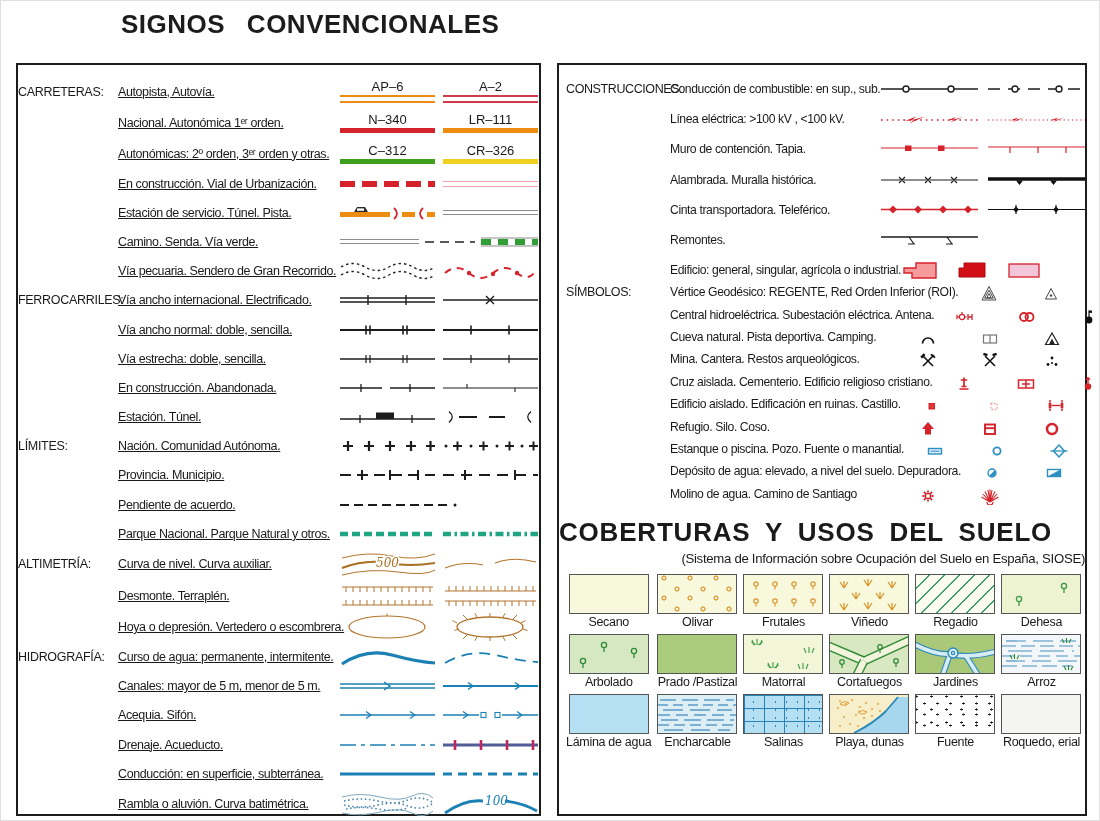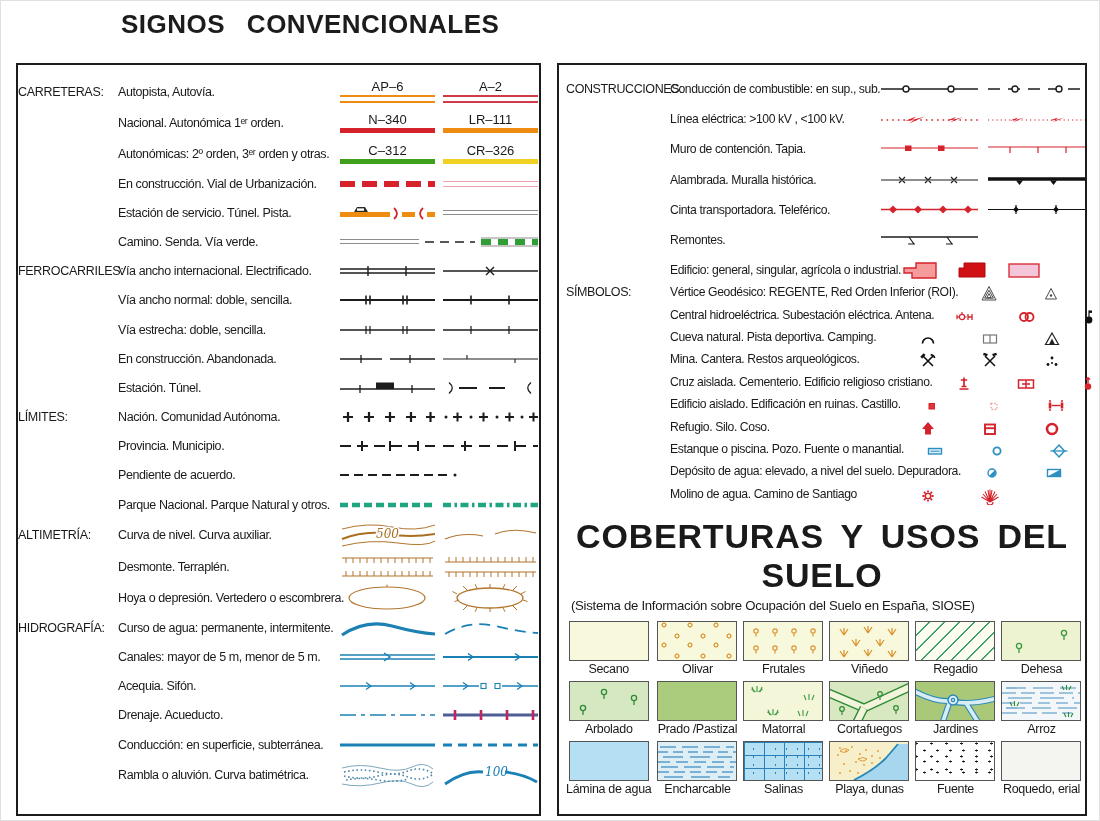--- a/index.html
+++ b/index.html
@@ -5,35 +5,35 @@
   html,body{margin:0;padding:0;background:#fff;}
   body{width:1100px;height:821px;position:relative;font-family:"Liberation Sans",sans-serif;color:#1a1a1a;overflow:hidden;border:1px solid #e0e0e0;box-sizing:border-box;}
   .title{position:absolute;left:120px;top:8px;font-size:26px;font-weight:700;letter-spacing:.5px;word-spacing:14px;color:#1c1c1c;}
   .panel{position:absolute;top:62px;border:2px solid #1c1c1c;box-sizing:border-box;background:#fff;}
   #leftPanel{left:15px;width:525px;height:753px;padding-top:11px;}
   #rightPanel{left:556px;width:530px;height:753px;padding-top:9px;}
   .lrow{display:flex;align-items:center;height:29.2px;}
   .rrow{display:flex;align-items:center;height:30.2px;}
   .srow{display:flex;align-items:flex-start;height:22.4px;}
   .sec{width:100px;padding-left:0;font-size:12.5px;letter-spacing:-.3px;white-space:nowrap;flex:none;}
-  .desc{width:222px;font-size:12.5px;letter-spacing:-.4px;white-space:nowrap;flex:none;}
+  .desc{width:222px;font-size:12.5px;letter-spacing:-.4px;white-space:nowrap;flex:none;text-decoration:underline;}
   .rsec{width:104px;padding-left:7px;font-size:12.5px;letter-spacing:-.4px;white-space:nowrap;flex:none;}
   .rdesc{flex:1;font-size:12.2px;letter-spacing:-.4px;white-space:nowrap;}
   .sym{width:198px;flex:none;display:flex;align-items:center;gap:8px;}
   .rsym{width:204px;flex:none;display:flex;align-items:center;gap:10px;}
   .icons{width:188px;flex:none;display:flex;}
   .icell{width:62px;display:flex;justify-content:center;align-items:center;}
   .refcol{width:95px;display:flex;flex-direction:column;align-items:center;}
   .ref{font-size:13px;letter-spacing:0;line-height:13px;margin-bottom:2px;}
   .b2{width:95px;height:8px;box-sizing:border-box;}
   .bs{width:95px;height:5px;}
   .dblgray{width:95px;height:5px;border-top:1.3px solid #8c8c8c;border-bottom:1.3px solid #8c8c8c;box-sizing:border-box;}
   .dblpink{width:95px;height:6px;border-top:1.4px solid #f2a0ac;border-bottom:1.4px solid #f2a0ac;box-sizing:border-box;}
-  .cob-title{text-align:center;font-size:34px;font-weight:700;letter-spacing:.8px;word-spacing:7px;margin-top:8px;}
-  .cob-sub{text-align:left;font-size:13.2px;letter-spacing:-.3px;margin-top:3px;margin-left:12px;}
+  .cob-title{text-align:left;font-size:26px;font-weight:700;letter-spacing:.8px;word-spacing:7px;margin-top:8px;}
+  .cob-sub{text-align:right;font-size:13.2px;letter-spacing:-.3px;margin-top:3px;margin-left:12px;}
   .lu-grid{display:grid;grid-template-columns:repeat(6,1fr);padding:8px 7px 0 7px;row-gap:5px;column-gap:6px;}
   .lu{display:flex;flex-direction:column;align-items:center;}
   .sw{width:80px;height:40px;border:1px solid #555;box-sizing:border-box;position:relative;overflow:hidden;background:#f8f8dc;}
   .lu-label{font-size:12.5px;letter-spacing:-.3px;margin-top:1px;white-space:nowrap;}
   .sw.secano{background:#f8f8dc;}
   .sw.olivar{background-color:#f8f8dc;background-image:radial-gradient(circle,rgba(0,0,0,0) 0 1.5px,#dc9632 1.6px 2.5px,rgba(0,0,0,0) 2.6px),radial-gradient(circle,rgba(0,0,0,0) 0 1.5px,#dc9632 1.6px 2.5px,rgba(0,0,0,0) 2.6px);background-size:26px 20px,26px 20px;background-position:6px 4px,19px 13px;}
   .sw.regadio{background-color:#fcfcf0;background-image:repeating-linear-gradient(135deg,rgba(0,0,0,0) 0 9px,#3aa06a 9px 10.6px);}
   .sw.dehesa{background:#edf2d0;}
   .sw.arbolado{background:#d6e8c2;}
   .sw.prado{background:#abcb7d;}
@@ -138,20 +138,36 @@
           <line x1="0" y1="3" x2="50" y2="3" stroke="#222" stroke-width="1.5" stroke-dasharray="9 6"></line>
         </svg>
       <svg width="58" height="10">
           <line x1="0" y1="1" x2="58" y2="1" stroke="#8c8c8c" stroke-width="1.2"></line>
           <line x1="0" y1="9" x2="58" y2="9" stroke="#8c8c8c" stroke-width="1.2"></line>
           <line x1="0" y1="5" x2="58" y2="5" stroke="#2f9e35" stroke-width="6" stroke-dasharray="10 7"></line>
         </svg>
     </div>
   </div>
 
+  <div class="lrow">
+    <span class="sec"></span>
+    <span class="desc">Vía pecuaria. Sendero de Gran Recorrido.</span>
+    <div class="sym">
+      <svg width="95" height="20">
+        <path d="M1 6 q12 -7 24 0 t24 0 t24 0 t22 0" stroke="#222" stroke-width="1.4" fill="none" stroke-dasharray="2.5 3"></path>
+        <path d="M1 14 q12 -7 24 0 t24 0 t24 0 t22 0" stroke="#222" stroke-width="1.4" fill="none" stroke-dasharray="2.5 3"></path>
+      </svg>
+      <svg width="95" height="20">
+        <path d="M2 12 q12 -10 24 0 t24 0 t24 0 t20 -4" stroke="#d6222b" stroke-width="2" fill="none" stroke-dasharray="7 6"></path>
+        <circle cx="26" cy="12" r="2.2" fill="#d6222b"></circle>
+          <circle cx="50" cy="13" r="2.2" fill="#d6222b"></circle>
+          <circle cx="74" cy="12" r="2.2" fill="#d6222b"></circle>
+      </svg>
+    </div>
+  </div>
 
   <div class="lrow">
     <span class="sec">FERROCARRILES:</span>
     <span class="desc">Vía ancho internacional. Electrificado.</span>
     <div class="sym">
       <svg width="95" height="12">
           <line x1="0" y1="4" x2="95" y2="4" stroke="#1c1c1c" stroke-width="1.4"></line>
           <line x1="0" y1="8" x2="95" y2="8" stroke="#1c1c1c" stroke-width="1.4"></line>
           <line x1="28" y1="1" x2="28" y2="11" stroke="#1c1c1c" stroke-width="1.4"></line>
           <line x1="66" y1="1" x2="66" y2="11" stroke="#1c1c1c" stroke-width="1.4"></line>

